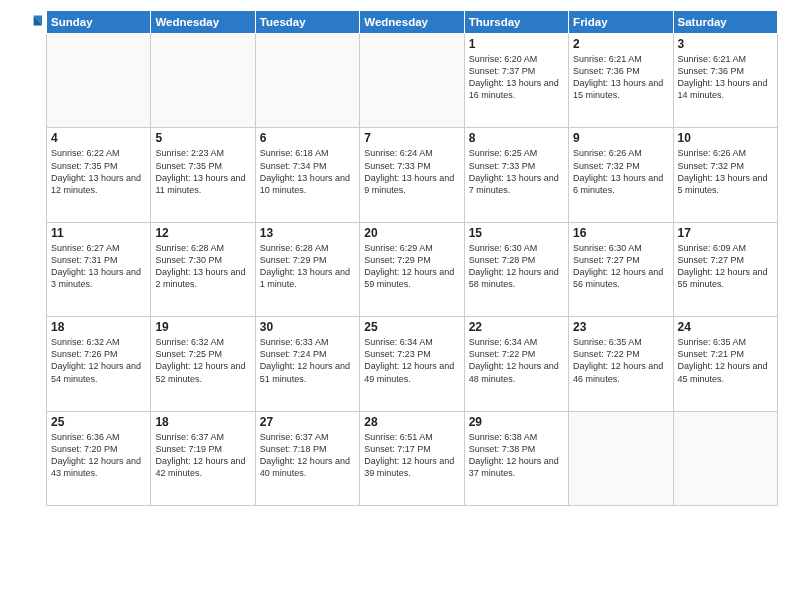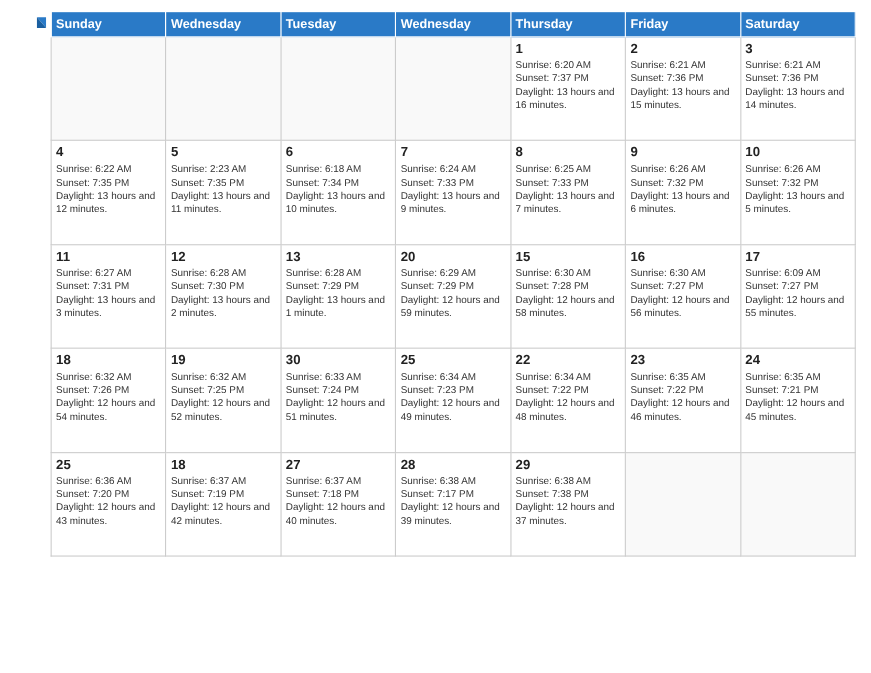--- a/index.html
+++ b/index.html
@@ -331,21 +331,21 @@
           </td>
           <td>
             <span class="day-num">27</span>
             <div class="day-info">Sunrise: 6:37 AM
 Sunset: 7:18 PM
 Daylight: 12 hours
 and 40 minutes.</div>
           </td>
           <td>
             <span class="day-num">28</span>
-            <div class="day-info">Sunrise: 6:38 AM
+            <div class="day-info">Sunrise: 6:51 AM
 Sunset: 7:17 PM
 Daylight: 12 hours
 and 39 minutes.</div>
           </td>
           <td>
             <span class="day-num">29</span>
             <div class="day-info">Sunrise: 6:38 AM
 Sunset: 7:38 PM
 Daylight: 12 hours
 and 37 minutes.</div>

